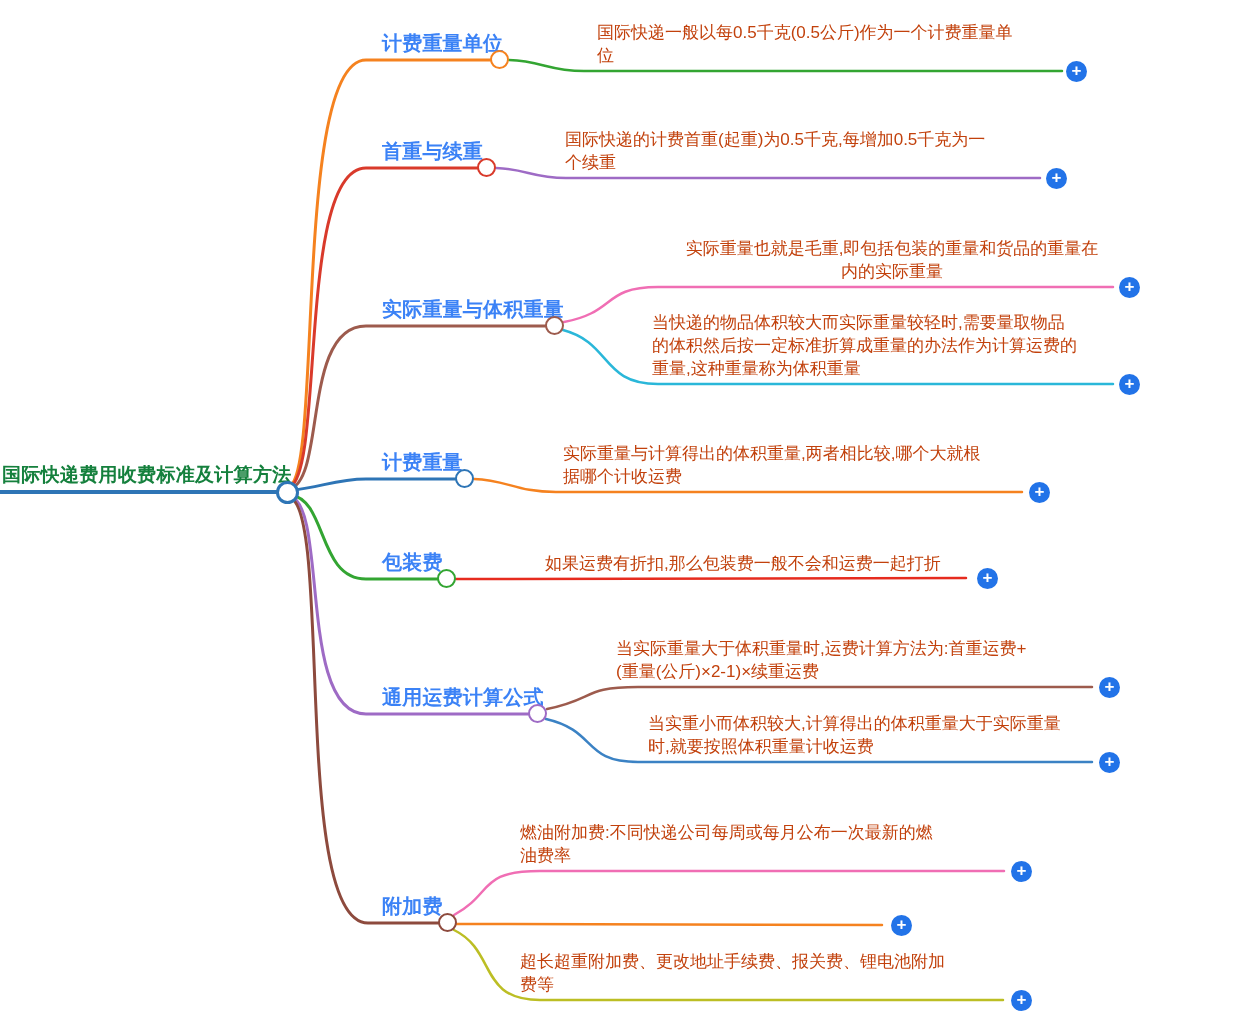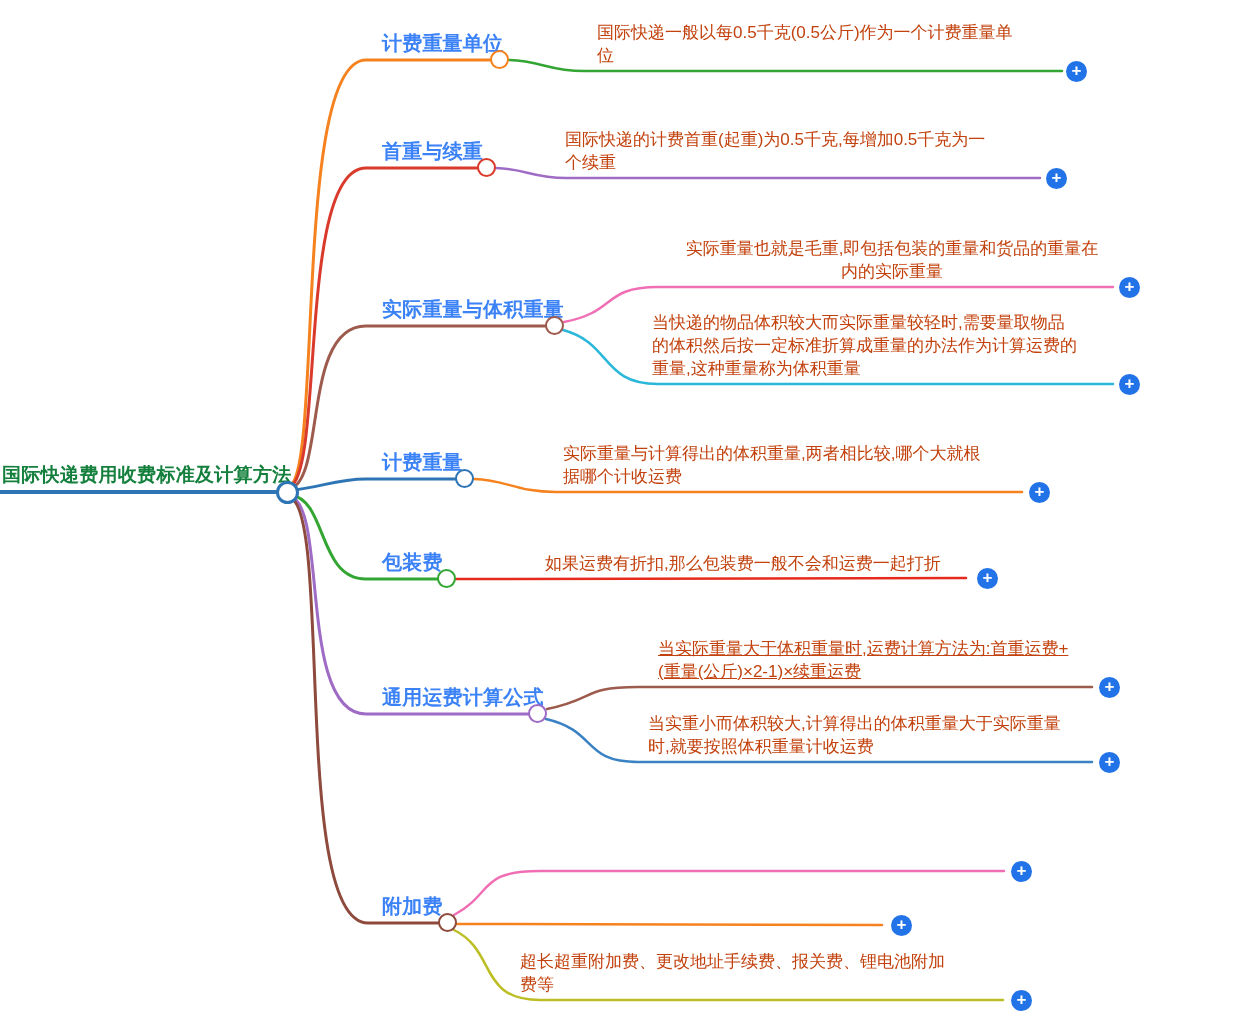--- a/index.html
+++ b/index.html
@@ -70,24 +70,26 @@
   <div class="leaf-text" style="left:565px;bottom:847px;width:480px;">国际快递的计费首重(起重)为0.5千克,每增加0.5千克为一
 个续重</div>
   <div class="leaf-text" style="left:652px;bottom:738px;width:480px;text-align:center;">实际重量也就是毛重,即包括包装的重量和货品的重量在
 内的实际重量</div>
   <div class="leaf-text" style="left:652px;bottom:641px;width:480px;">当快递的物品体积较大而实际重量较轻时,需要量取物品
 的体积然后按一定标准折算成重量的办法作为计算运费的
 重量,这种重量称为体积重量</div>
   <div class="leaf-text" style="left:563px;bottom:533px;width:480px;">实际重量与计算得出的体积重量,两者相比较,哪个大就根
 据哪个计收运费</div>
   <div class="leaf-text" style="left:545px;bottom:446px;width:480px;">如果运费有折扣,那么包装费一般不会和运费一起打折</div>
-  <div class="leaf-text" style="left:658px;bottom:338px;width:480px;text-decoration:underline;">当实际重量大于体积重量时,运费计算方法为:首重运费+
+  <div class="leaf-text" style="left:616px;bottom:338px;width:480px;">当实际重量大于体积重量时,运费计算方法为:首重运费+
 (重量(公斤)×2-1)×续重运费</div>
   <div class="leaf-text" style="left:648px;bottom:263px;width:480px;">当实重小而体积较大,计算得出的体积重量大于实际重量
 时,就要按照体积重量计收运费</div>
+  <div class="leaf-text" style="left:520px;bottom:154px;width:480px;">燃油附加费:不同快递公司每周或每月公布一次最新的燃
+油费率</div>
   <div class="leaf-text" style="left:520px;bottom:25px;width:480px;">超长超重附加费、更改地址手续费、报关费、锂电池附加
 费等</div>
 
   <div class="plus-btn" style="left:1066px;top:61px;">+</div>
   <div class="plus-btn" style="left:1046px;top:168px;">+</div>
   <div class="plus-btn" style="left:1119px;top:277px;">+</div>
   <div class="plus-btn" style="left:1119px;top:374px;">+</div>
   <div class="plus-btn" style="left:1029px;top:482px;">+</div>
   <div class="plus-btn" style="left:977px;top:568px;">+</div>
   <div class="plus-btn" style="left:1099px;top:677px;">+</div>

